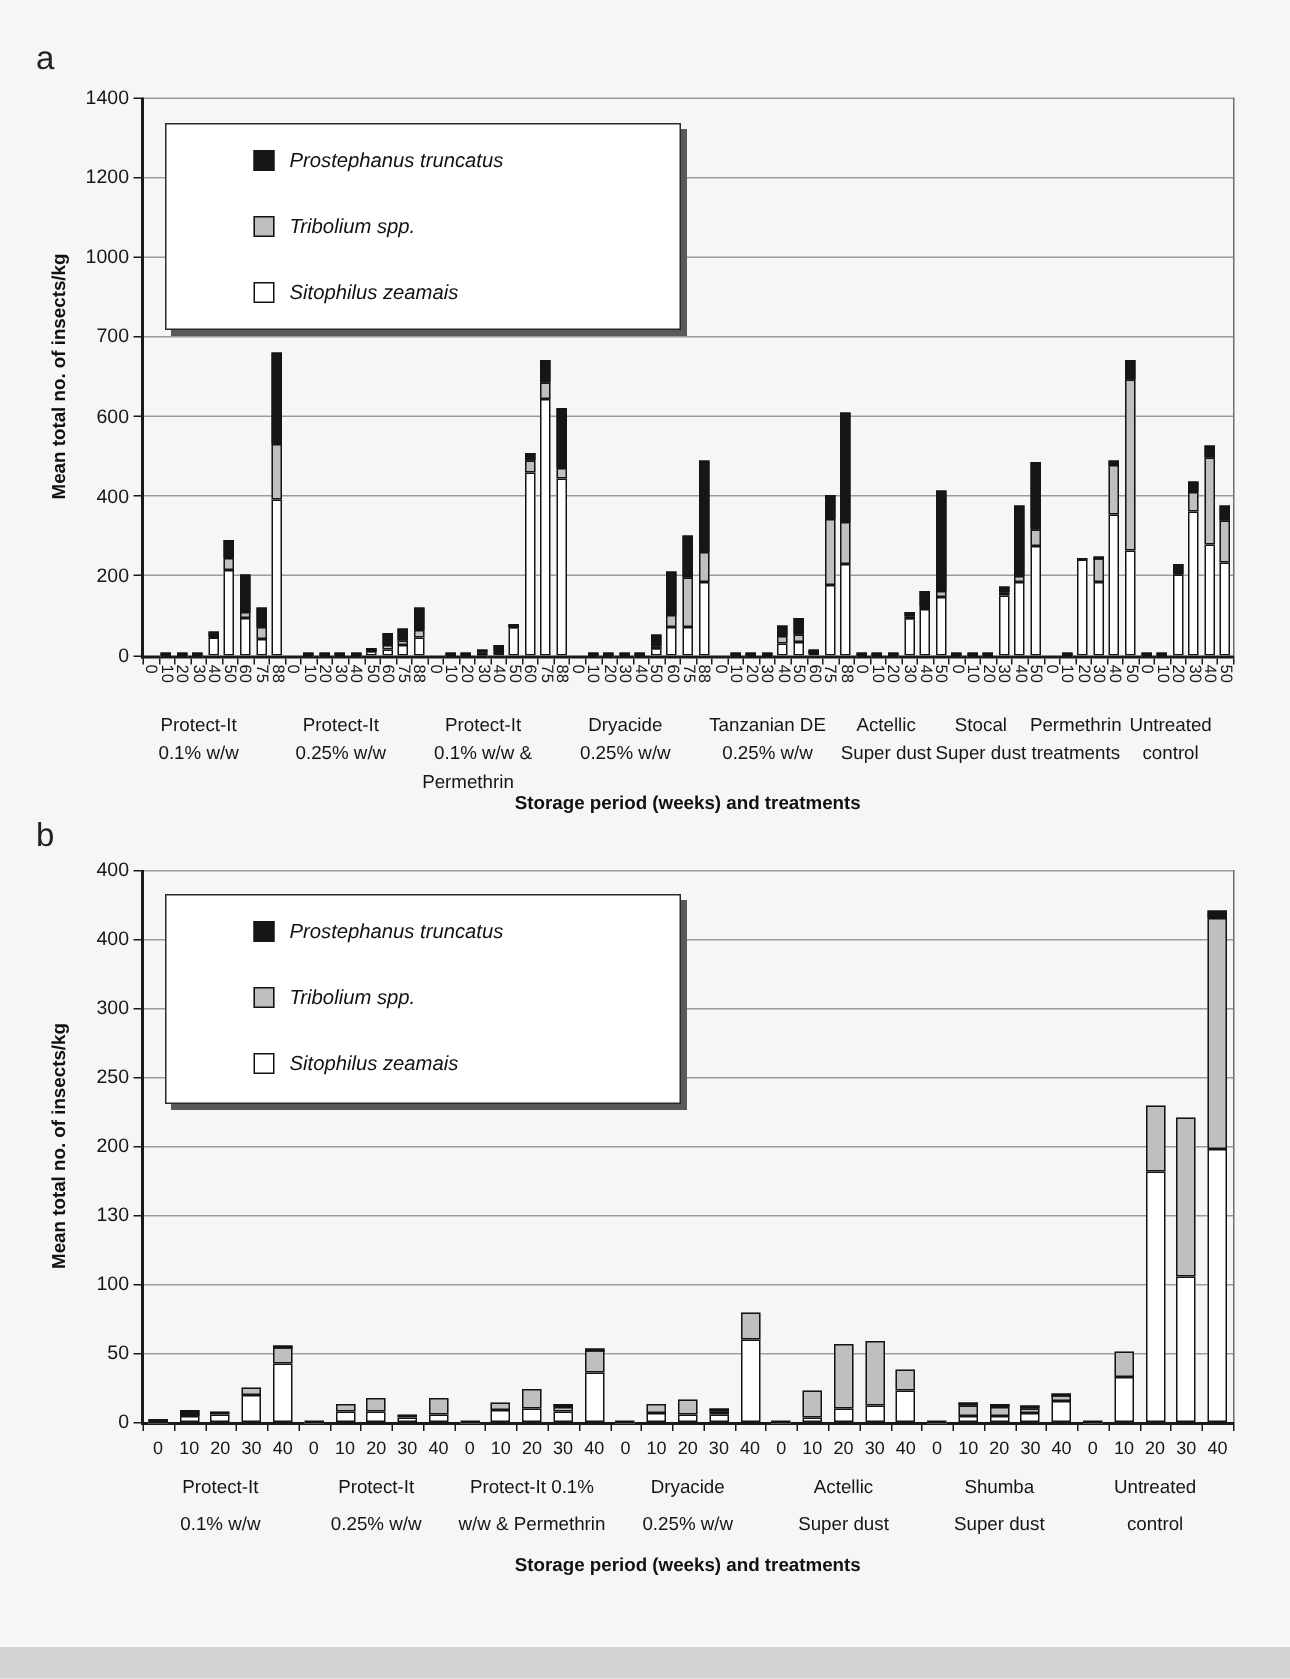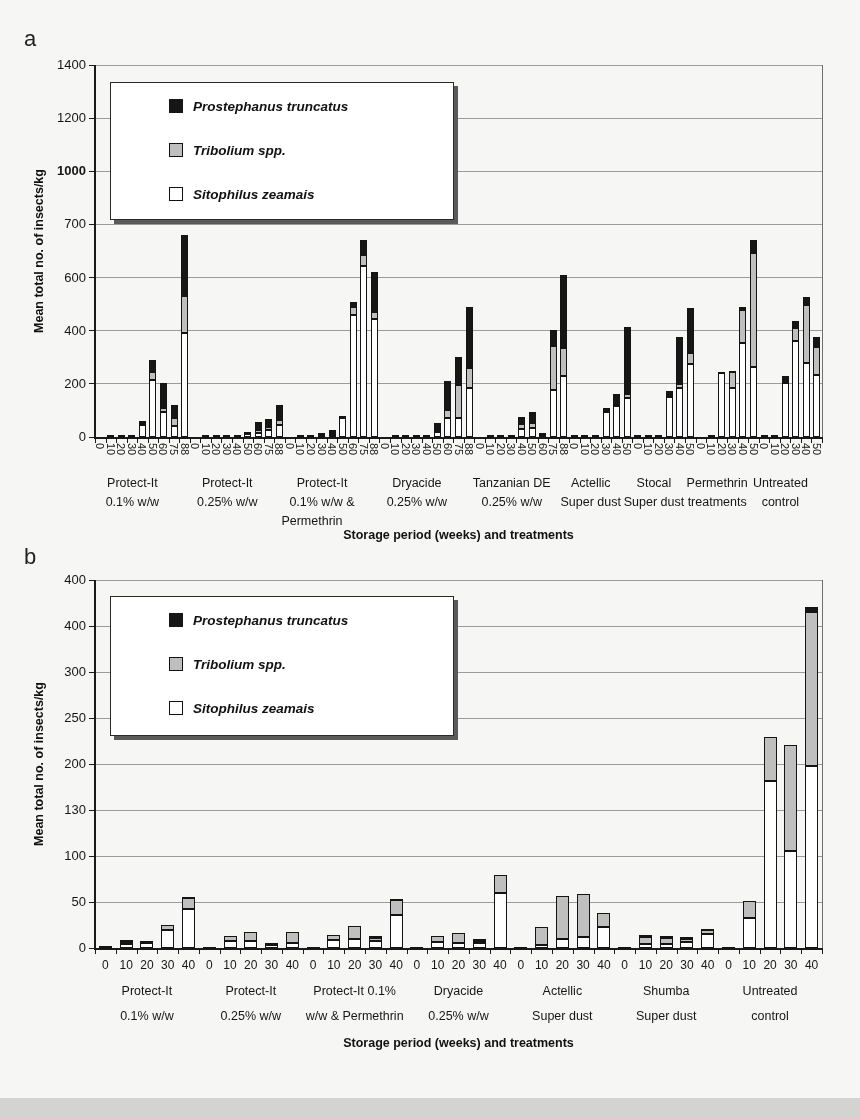--- a/index.html
+++ b/index.html
@@ -23,21 +23,21 @@
   .x-tick-rot{font-size:11px;white-space:nowrap;transform-origin:0 0;transform:rotate(90deg);color:#161616;}
   .x-tick-h{font-size:12px;text-align:center;color:#161616;}
   .group-label{font-size:12.5px;text-align:center;color:#161616;}
   .axis-title{font-size:12.5px;font-weight:bold;text-align:center;color:#111;}
   .ylabel{font-size:12.5px;font-weight:bold;text-align:center;transform:rotate(-90deg);color:#111;}
   .bar-seg{position:absolute;box-sizing:border-box;border:1px solid #141414;}
   .legend-box{
     background:#ffffff;border:1px solid #2a2a2a;
     box-shadow:4px 4px 0 #5a5a5a;
   }
-  .legend-item{position:absolute;left:58px;display:flex;align-items:flex-start;font-weight:bold;}
+  .legend-item{position:absolute;left:58px;display:flex;align-items:center;}
   .legend-swatch{width:14px;height:14px;border:1.5px solid #111;box-sizing:border-box;flex:0 0 auto;}
   .legend-label{font-size:13.5px;font-style:italic;margin-left:10px;white-space:nowrap;color:#111;}
   .footer-strip{left:0;width:860px;background:#d3d3d1;}
 </style>
 </head>
 <body>
 
 <div id="canvas">
   <div id="panel-a" class="abs">
       <div class="abs panel-letter" style="left: 24px; top: 26px;">a</div>
@@ -50,21 +50,21 @@
       <div class="abs gridline" style="left: 95px; top: 330.214px; width: 727px;"></div>
       <div class="abs y-tick-label" style="left: 36px; top: 322.714px; width: 50px;">400</div>
       <div class="abs tickmark-y" style="left: 89px; top: 330.214px;"></div>
       <div class="abs gridline" style="left: 95px; top: 277.071px; width: 727px;"></div>
       <div class="abs y-tick-label" style="left: 36px; top: 269.571px; width: 50px;">600</div>
       <div class="abs tickmark-y" style="left: 89px; top: 277.071px;"></div>
       <div class="abs gridline" style="left: 95px; top: 223.929px; width: 727px;"></div>
       <div class="abs y-tick-label" style="left: 36px; top: 216.429px; width: 50px;">700</div>
       <div class="abs tickmark-y" style="left: 89px; top: 223.929px;"></div>
       <div class="abs gridline" style="left: 95px; top: 170.786px; width: 727px;"></div>
-      <div class="abs y-tick-label" style="left: 36px; top: 163.286px; width: 50px; font-weight: bold;">1000</div>
+      <div class="abs y-tick-label" style="left: 36px; top: 163.286px; width: 50px;">1000</div>
       <div class="abs tickmark-y" style="left: 89px; top: 170.786px;"></div>
       <div class="abs gridline" style="left: 95px; top: 117.643px; width: 727px;"></div>
       <div class="abs y-tick-label" style="left: 36px; top: 110.143px; width: 50px;">1200</div>
       <div class="abs tickmark-y" style="left: 89px; top: 117.643px;"></div>
       <div class="abs gridline" style="left: 95px; top: 64.5px; width: 727px;"></div>
       <div class="abs y-tick-label" style="left: 36px; top: 57px; width: 50px;">1400</div>
       <div class="abs tickmark-y" style="left: 89px; top: 64.5px;"></div>
       <div class="abs plot-border-right" style="left: 822px; top: 65px; height: 372px;"></div>
       <div class="abs axis-left" style="left: 94px; top: 65px; height: 374px;"></div>
       <div class="abs axis-bottom" style="left: 94px; top: 437px; width: 729px;"></div>

